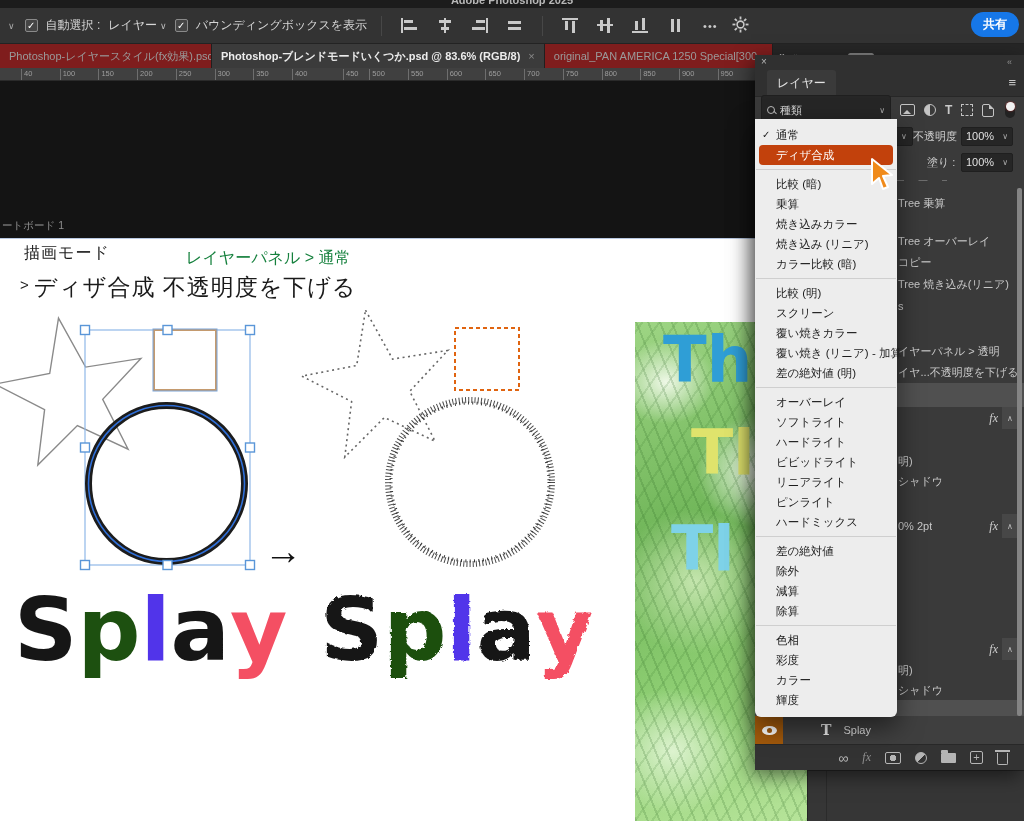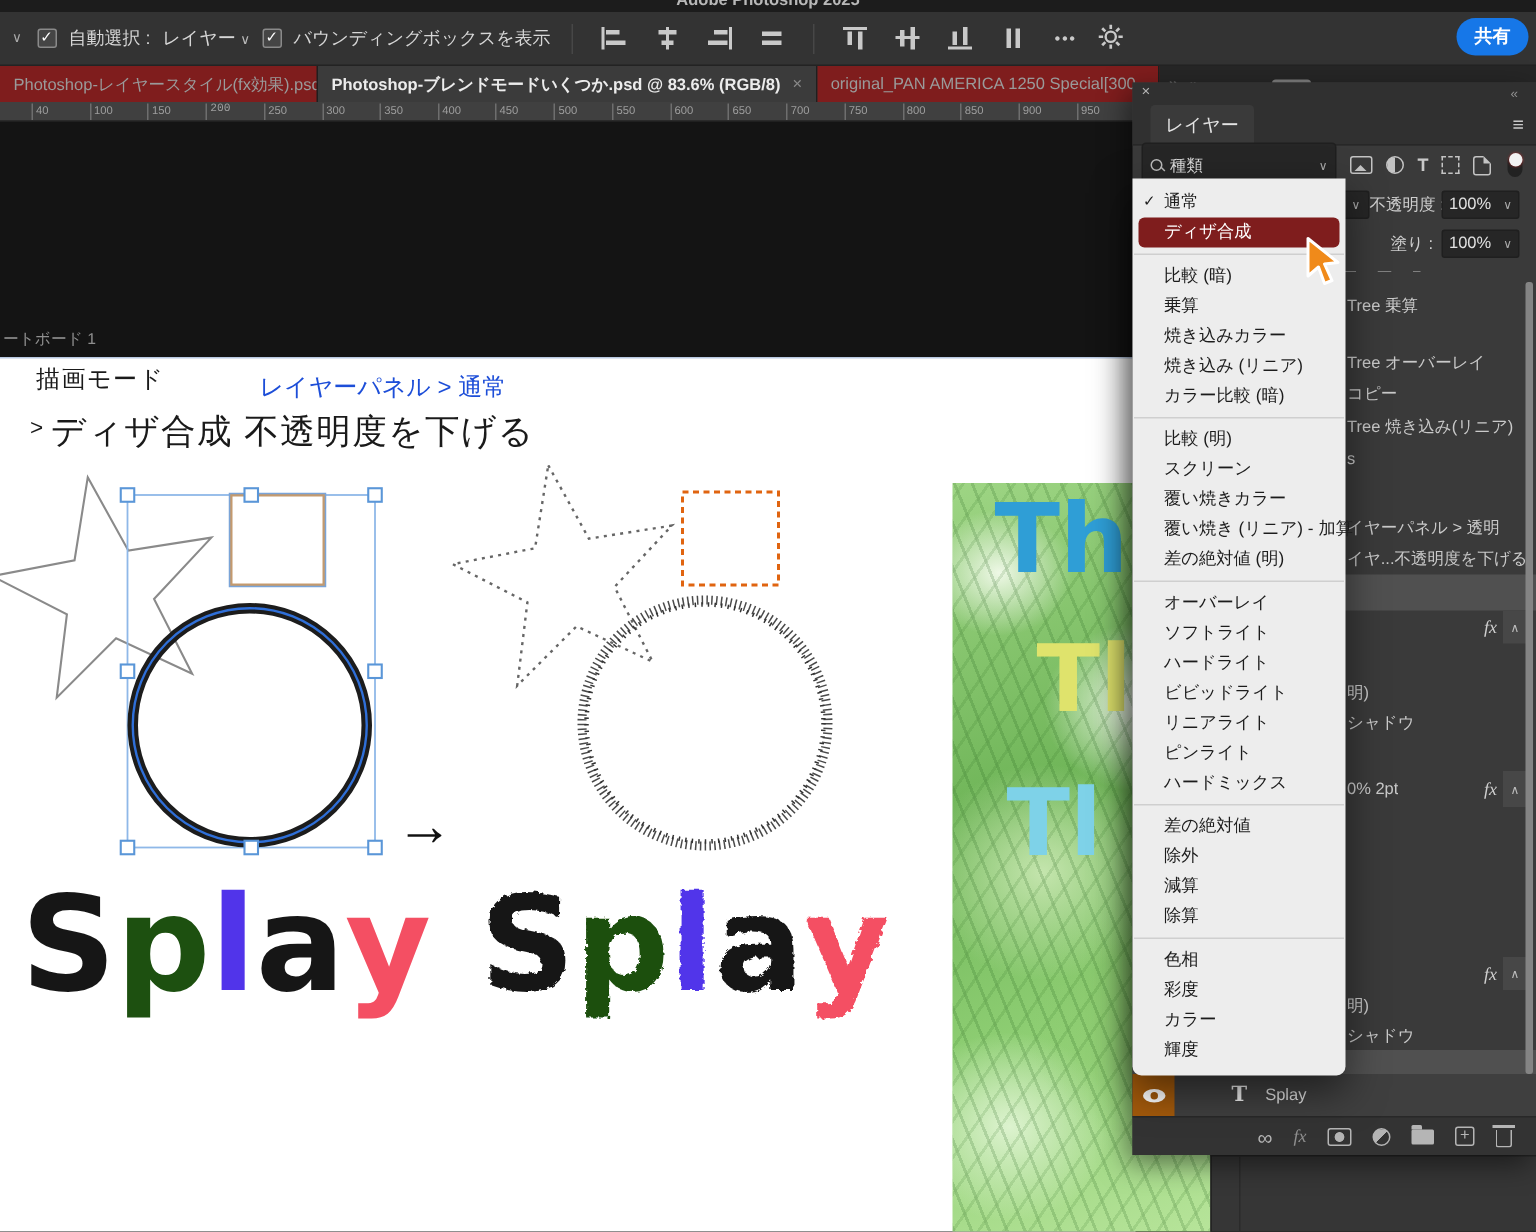--- a/index.html
+++ b/index.html
@@ -34,21 +34,21 @@
 
   #ruler { left:0; top:68px; width:757px; height:13px; background:#404040; border-bottom:1px solid #2a2a2a; overflow:hidden; }
   .tick { position:absolute; top:1px; color:#9d9d9d; font-size:7.5px; border-left:1px solid #6e6e6e; padding-left:2px; height:12px; }
 
   
   #pasteboard { left:0; top:81px; width:757px; height:157px; background:#141414; }
   #artboard-label { position:absolute; left:2px; bottom:5px; color:#8f8f8f; font-size:10.5px; }
   #artboard { left:0; top:238px; width:757px; height:583px; background:#ffffff; border-top:1px solid #b9c9e2; }
 
   #heading-title { position:absolute; left:24px; top:4px; font-size:16px; color:#1a1a1a; letter-spacing:1px; }
-  #heading-note  { position:absolute; left:173px; top:9px; font-size:16px; color:#1d4ed8; }
+  #heading-note  { position:absolute; left:186px; top:9px; font-size:16px; color:#15803d; }
   #heading-line2 { position:absolute; left:20px; top:33px; font-size:23px; color:#1a1a1a; letter-spacing:1px; }
   #heading-line2 .pfx { font-size:15px; position:relative; top:-5px; margin-right:4px; }
 
   #shapes-svg { left:0; top:310px; width:650px; height:270px; }
   #arrow-glyph { left:264px; top:530px; font-size:38px; font-weight:bold; color:#111; }
 
   .splay { top:582px; height:125px; display:flex; align-items:flex-start; font-weight:800; font-size:88px; line-height:1.1;
     font-family:"DejaVu Sans","Liberation Sans",sans-serif; letter-spacing:0px; }
   #splay-left { left:14px; }
   #splay-right { left:320px; filter:url(#roughen); }
@@ -135,21 +135,21 @@
   .ti-trash::before { content:""; position:absolute; left:-3px; top:-3px; width:15px; height:1.5px; background:#b5b5b5; }
 
   #dock-below { left:807px; top:770px; width:217px; height:51px; background:#363636; border-top:1px solid #242424; border-left:1px solid #242424; }
   #dock-below::before { content:""; position:absolute; left:18px; top:0; width:1px; height:51px; background:#2b2b2b; }
 
   
   #blend-menu { left:755px; top:119px; width:142px; height:598px; background:#ededed; border-radius:0 0 6px 6px;
     box-shadow:0 10px 26px rgba(0,0,0,.5); padding-top:6px; z-index:6; }
   .menu-item { position:relative; height:20px; line-height:20px; padding-left:21px; font-size:11.5px; color:#1c1c1c; white-space:nowrap; }
   .menu-item .check { position:absolute; left:7px; font-size:10px; }
-  .menu-item.hl { margin:0 4px; padding-left:17px; border-radius:4px; background:#7f1d1d; color:#fff; }
+  .menu-item.hl { margin:0 4px; padding-left:17px; border-radius:4px; background:#c2410c; color:#fff; }
   .menu-sep { height:1px; background:#cfcfcf; margin:4px 1px; }
 
   #cursor { left:869px; top:157px; z-index:9; }
 </style>
 </head>
 <body>
 
 <svg width="0" height="0" style="position:absolute">
   <filter id="roughen">
     <feTurbulence type="fractalNoise" baseFrequency="0.28" numOctaves="2" result="n"></feTurbulence>
@@ -240,26 +240,26 @@
   </div>
   <span class="tab-overflow">»</span>
   <span class="tab-collapse">«</span>
 </div>
 <div id="tab-scrollpill" class="abs"></div>
 
 <div id="ruler" class="abs">
     <span class="tick" style="left: 21px;">40</span>
     <span class="tick" style="left: 59.7px;">100</span>
     <span class="tick" style="left: 98.4px;">150</span>
-    <span class="tick" style="left: 137.1px; font-family: Liberation Mono, monospace;">200</span>
+    <span class="tick" style="left: 137.1px;">200</span>
     <span class="tick" style="left: 175.8px;">250</span>
     <span class="tick" style="left: 214.5px;">300</span>
     <span class="tick" style="left: 253.2px;">350</span>
     <span class="tick" style="left: 291.9px;">400</span>
-    <span class="tick" style="left: 330px;">450</span>
+    <span class="tick" style="left: 343px;">450</span>
     <span class="tick" style="left: 369.3px;">500</span>
     <span class="tick" style="left: 408px;">550</span>
     <span class="tick" style="left: 446.7px;">600</span>
     <span class="tick" style="left: 485.4px;">650</span>
     <span class="tick" style="left: 524.1px;">700</span>
     <span class="tick" style="left: 562.8px;">750</span>
     <span class="tick" style="left: 601.5px;">800</span>
     <span class="tick" style="left: 640.2px;">850</span>
     <span class="tick" style="left: 678.9px;">900</span>
     <span class="tick" style="left: 717.6px;">950</span>

